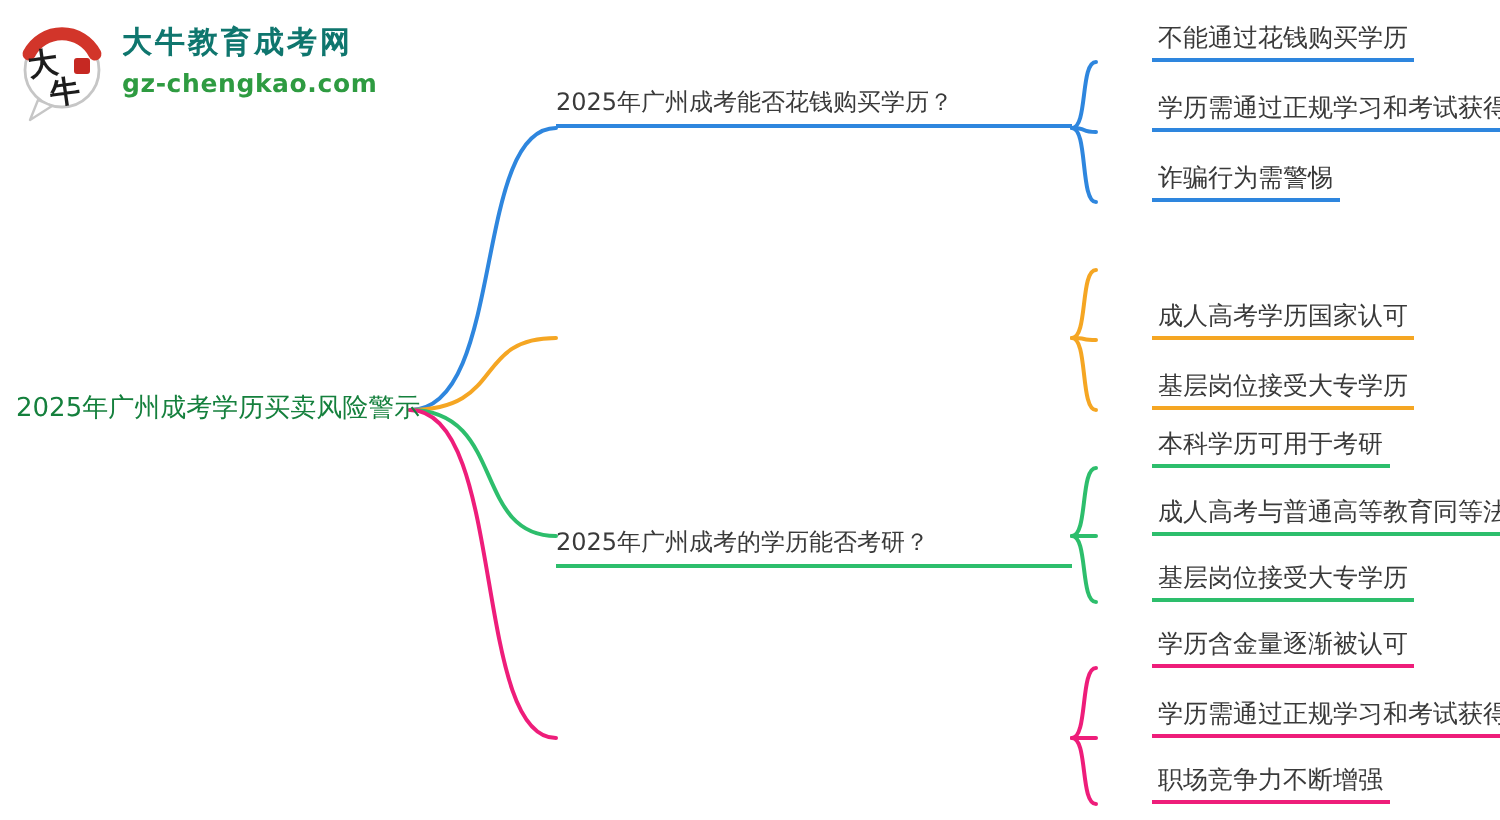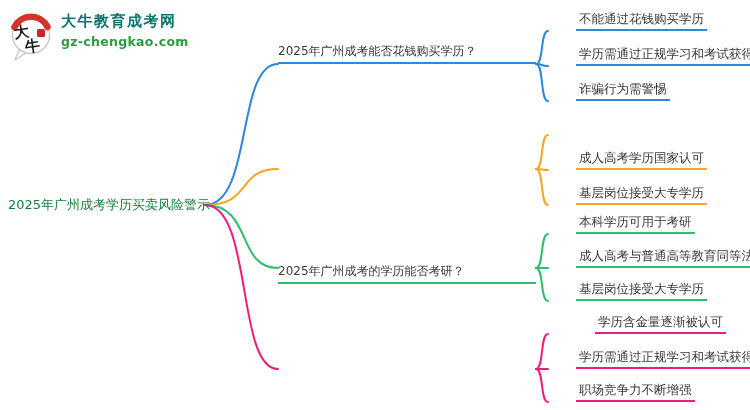--- a/index.html
+++ b/index.html
@@ -73,16 +73,16 @@
 <div class="node branch-node" style="top: 40px; border-bottom-color: rgb(46, 134, 222);">2025年广州成考能否花钱购买学历？</div>
     <div class="node child-node" style="top: 8px; border-bottom-color: rgb(46, 134, 222);">不能通过花钱购买学历</div>
     <div class="node child-node" style="top: 43px; border-bottom-color: rgb(46, 134, 222);">学历需通过正规学习和考试获得</div>
     <div class="node child-node" style="top: 78px; border-bottom-color: rgb(46, 134, 222);">诈骗行为需警惕</div>
     <div class="node child-node" style="top: 147px; border-bottom-color: rgb(245, 166, 35); text-align: center;">成人高考学历国家认可</div>
     <div class="node child-node" style="top: 182px; border-bottom-color: rgb(245, 166, 35);">基层岗位接受大专学历</div>
     <div class="node branch-node" style="top: 260px; border-bottom-color: rgb(45, 190, 108);">2025年广州成考的学历能否考研？</div>
     <div class="node child-node" style="top: 211px; border-bottom-color: rgb(45, 190, 108);">本科学历可用于考研</div>
     <div class="node child-node" style="top: 245px; border-bottom-color: rgb(45, 190, 108);">成人高考与普通高等教育同等法律效力</div>
     <div class="node child-node" style="top: 278px; border-bottom-color: rgb(45, 190, 108);">基层岗位接受大专学历</div>
-    <div class="node child-node" style="top: 311px; border-bottom-color: rgb(238, 29, 122); margin-left: 19px;">学历含金量逐渐被认可</div>
+    <div class="node child-node" style="top: 311px; border-bottom-color: rgb(238, 29, 122);">学历含金量逐渐被认可</div>
     <div class="node child-node" style="top: 346px; border-bottom-color: rgb(238, 29, 122);">学历需通过正规学习和考试获得</div>
     <div class="node child-node" style="top: 379px; border-bottom-color: rgb(238, 29, 122);">职场竞争力不断增强</div>
   </div>
 
 </body></html>

